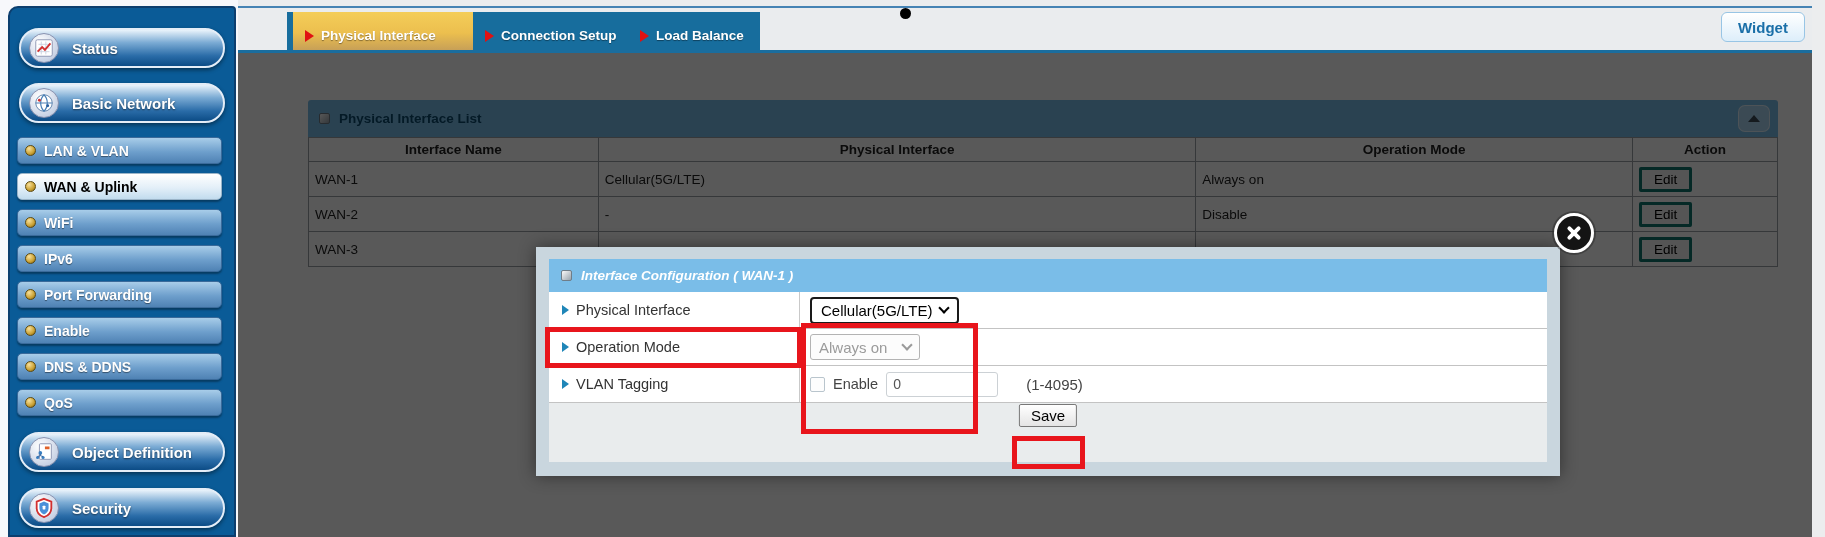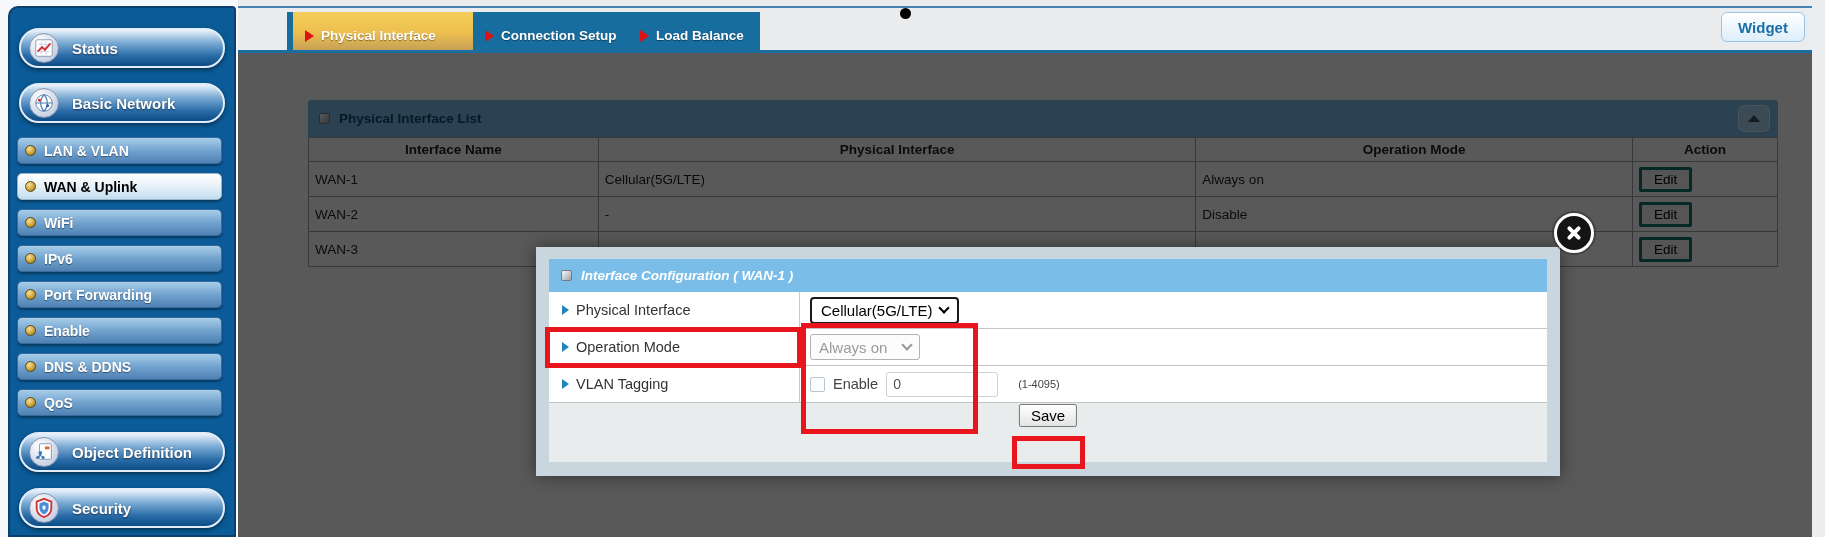--- a/index.html
+++ b/index.html
@@ -88,21 +88,21 @@
        padding:0 9px;font-size:15px;color:#000;}
   .select-disabled{min-width:97px;height:26px;border:1px solid #b3b3b3;border-radius:3px;
        padding:0 8px;font-size:15px;color:#9b9b9b;background:#fcfcfc;gap:8px;}
   .chev{width:8px;height:8px;border-right:2px solid #000;border-bottom:2px solid #000;
        transform:rotate(45deg);margin:-3px 0 2px 8px;flex:none;}
   .chev.gray{border-color:#9a9a9a;}
   .checkbox{width:15px;height:15px;border:1px solid #b9c5cd;border-radius:2px;background:#fdfdfd;flex:none;cursor:pointer;}
   .enable-lbl{font-size:14.5px;color:#444;}
   .vlan-input{width:112px;height:25px;border:1px solid #ccd1d5;border-radius:3px;padding:0 6px;
        font-size:14px;color:#555;font-family:inherit;background:#fff;}
-  .hint{font-size:11px;color:#444;margin-left:12px;}
+  .hint{font-size:15px;color:#444;margin-left:20px;}
   .modal-footer{flex:1;background:#e9eced;position:relative;}
   .save-btn{position:absolute;left:50%;top:1px;transform:translateX(-50%);padding:2px 11px;
        font-size:15px;font-family:inherit;background:linear-gradient(180deg,#ffffff,#e4e4e4);
        border:1px solid #777;border-radius:2px;cursor:pointer;}
 
   
   .close-btn{position:absolute;left:1554px;top:213px;width:40px;height:40px;border-radius:50%;
        background:#141414;border:3px solid #fff;box-shadow:0 0 0 2px rgba(45,45,45,.55);cursor:pointer;}
   .close-btn i{position:absolute;left:50%;top:50%;width:17px;height:4px;border-radius:2px;background:#fff;}
   .close-btn i:first-child{transform:translate(-50%,-50%) rotate(45deg);}

